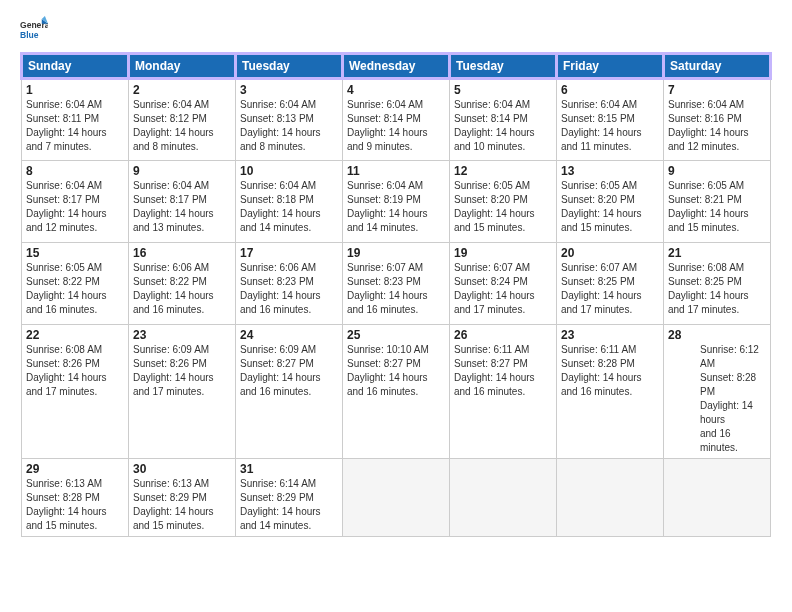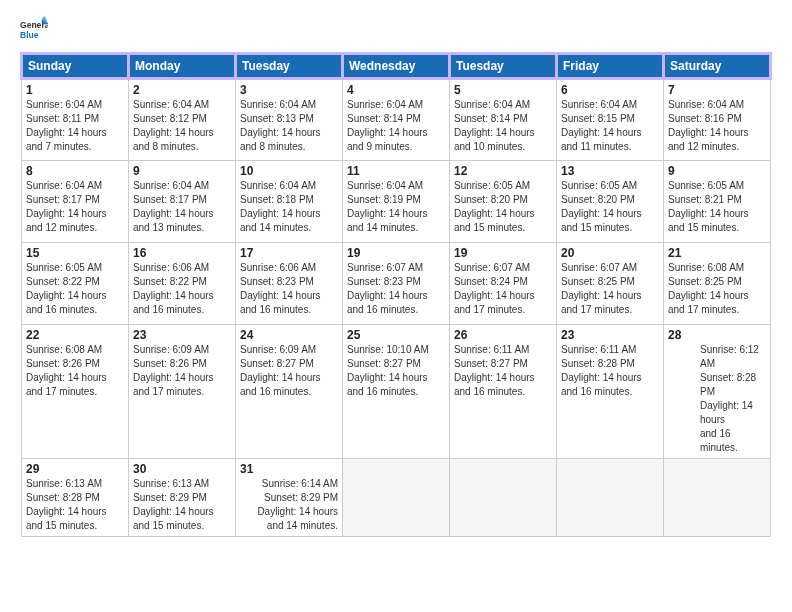--- a/index.html
+++ b/index.html
@@ -336,21 +336,21 @@
           </td>
           <td>
             <span class="day-num">30</span>
             <div class="day-info" style="white-space: pre-wrap;">Sunrise: 6:13 AM
 Sunset: 8:29 PM
 Daylight: 14 hours
 and 15 minutes.</div>
           </td>
           <td>
             <span class="day-num">31</span>
-            <div class="day-info" style="white-space: pre-wrap; text-align: right;">Sunrise: 6:14 AM
+            <div class="day-info" style="white-space: pre-wrap;">Sunrise: 6:14 AM
 Sunset: 8:29 PM
 Daylight: 14 hours
 and 14 minutes.</div>
           </td>
           <td class="empty"></td>
           <td class="empty"></td>
           <td class="empty"></td>
           <td class="empty"></td>
         </tr>
       </tbody>

